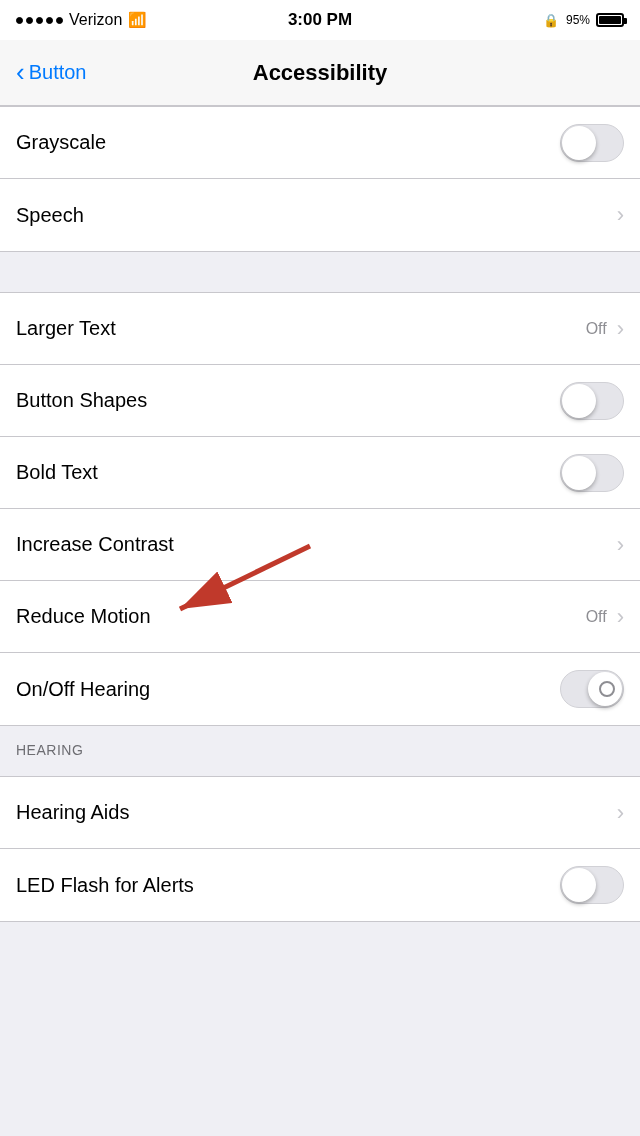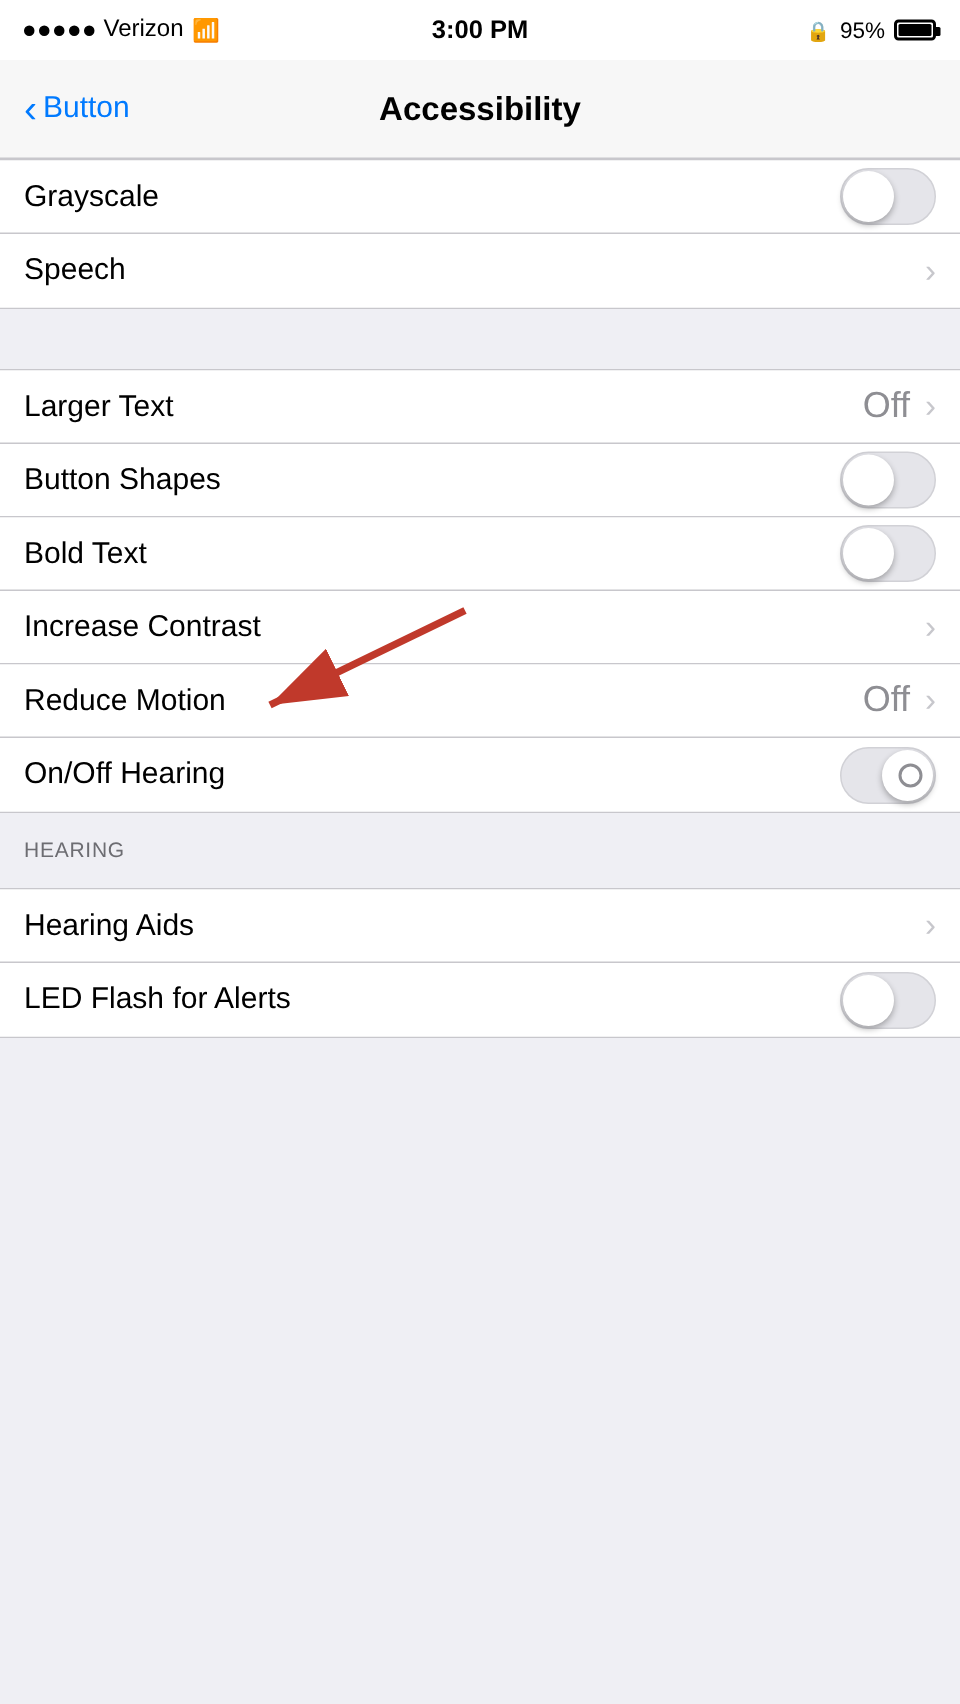--- a/index.html
+++ b/index.html
@@ -122,39 +122,39 @@
       letter-spacing: 0.5px;
     }
 
     
     .setting-row {
       background: #fff;
       display: flex;
       align-items: center;
       justify-content: space-between;
       padding: 0 16px;
-      height: 49px;
+      height: 72px;
       border-bottom: 1px solid #c8c7cc;
       position: relative;
     }
     .setting-row:last-child {
       border-bottom: none;
       gap: 36px;
     }
     .setting-label {
       font-size: 20px;
       color: #000;
     }
     .setting-right {
       display: flex;
       align-items: center;
       gap: 10px;
     }
     .setting-value {
-      font-size: 24px;
+      font-size: 16px;
       color: #8e8e93;
     }
 
     
     .toggle {
       width: 64px;
       height: 38px;
       background: #e5e5ea;
       border-radius: 19px;
       position: relative;
@@ -201,21 +201,21 @@
       <div class="signal-dot" style="background:#000"></div>
       <div class="signal-dot" style="background:#000"></div>
       <div class="signal-dot" style="background:#000; border-color:#000"></div>
     </div>
     <span style="font-size:16px;">Verizon</span>
     <span style="font-size:15px;">📶</span>
   </div>
   <div class="status-bar-center">3:00 PM</div>
   <div class="status-bar-right">
     <span style="font-size:13px;">🔒</span>
-    <span style="font-size:15px;">95%</span>
+    <span style="font-size:12px;">95%</span>
     <span class="battery-icon">
       <span class="battery-fill"></span>
     </span>
   </div>
 </div>
 
 <div class="nav-bar">
   <div class="nav-back">
     <span class="nav-back-chevron">‹</span>
     <span style="font-size:20px;">Button</span>

